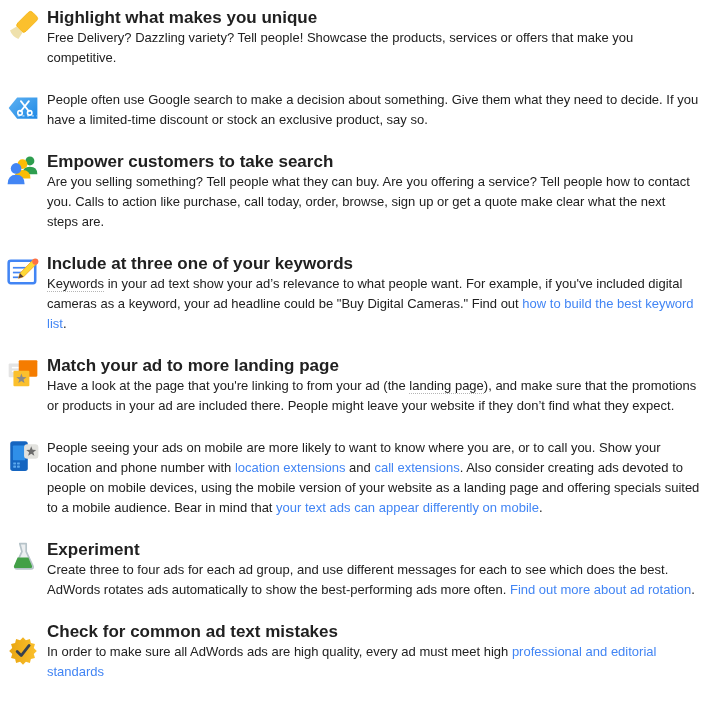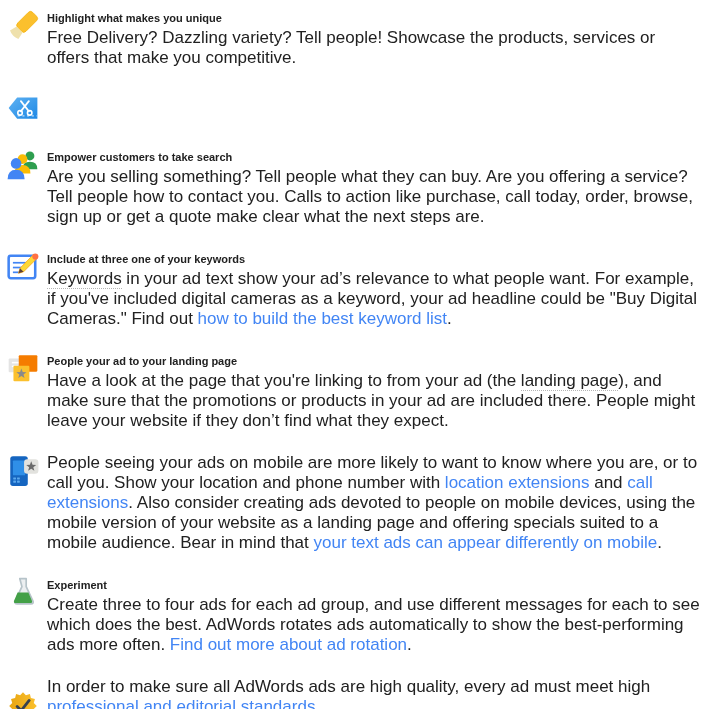--- a/index.html
+++ b/index.html
@@ -8,22 +8,22 @@
     font-family: "Liberation Sans", sans-serif;
     color: #212121;
   }
   .page { padding: 8px 4px 0 6px; box-sizing: border-box; }
   .tip { display: flex; margin-bottom: 22px; }
   .tip:last-child { margin-bottom: 0; }
   .icon-col { flex: 0 0 41px; padding-top: 1px; }
   .tip:last-child .icon-col { padding-top: 12px; }
   .icon { display: block; width: 34px; height: 34px; }
   .content { flex: 1; min-width: 0; padding-right: 2px; }
-  .heading { font-size: 11px; font-weight: bold; line-height: 20px; margin: 0; color: #212121; }
-  .body { font-size: 17px; line-height: 20px; margin: 0; white-space: pre-wrap; }
+  .heading { font-size: 17px; font-weight: bold; line-height: 20px; margin: 0; color: #212121; }
+  .body { font-size: 13px; line-height: 20px; margin: 0; white-space: pre-wrap; }
   .run-p { }
   .run-i { }
   .run-bd { font-weight: normal; border-bottom: 1px dotted #b5b5b5; }
   .run-l { color: #4285f4; text-decoration: none; cursor: pointer; }
 </style>
 </head>
 <body>
 
 <div class="page">
   <div id="tips-list">
@@ -53,20 +53,21 @@
               </defs>
               <path d="M2.5 16 L10.5 6 H29.5 V26 H10.5 Z" fill="url(#tagg)"></path>
               <line x1="11" y1="23.5" x2="29" y2="23.5" stroke="#BBDEFB" stroke-width="1.2" stroke-dasharray="2 2.4"></line>
               <line x1="14" y1="9.5" x2="21.5" y2="19" stroke="#ffffff" stroke-width="1.7" stroke-linecap="round"></line>
               <line x1="21.5" y1="9.5" x2="14" y2="19" stroke="#ffffff" stroke-width="1.7" stroke-linecap="round"></line>
               <circle cx="13.2" cy="20.6" r="2.1" fill="none" stroke="#ffffff" stroke-width="1.5"></circle>
               <circle cx="22.3" cy="20.6" r="2.1" fill="none" stroke="#ffffff" stroke-width="1.5"></circle>
             </svg></span>
     </div>
     <div class="content">
+      <p class="body"><span class="run run-p">People often use Google search to make a decision about something. Give them what they need to decide. If you have a limited-time discount or stock an exclusive product, say so.</span></p>
     </div>
   </div>
 
   <div class="tip">
     <div class="icon-col">
       <span class="icon"><svg viewBox="0 0 32 32" width="34" height="34">
               <circle cx="22.5" cy="7.5" r="4.2" fill="#2E9E4F"></circle>
               <path d="M15.5 20 q0 -7 7 -7 q7 0 7 7 z" fill="#2E9E4F"></path>
               <circle cx="15.5" cy="10.5" r="4.6" fill="#FBBC05"></circle>
               <path d="M8 24 q0 -8 7.5 -8 q7.5 0 7.5 8 z" fill="#FBBC05"></path>
@@ -103,21 +104,21 @@
       <span class="icon"><svg viewBox="0 0 32 32" width="34" height="34">
               <rect x="2.5" y="6" width="16" height="13" rx="1" fill="#E4E4E4"></rect>
               <line x1="5.5" y1="10" x2="13.5" y2="10" stroke="#ffffff" stroke-width="1.5"></line>
               <line x1="5.5" y1="13.5" x2="11.5" y2="13.5" stroke="#ffffff" stroke-width="1.5"></line>
               <rect x="12" y="3" width="17.5" height="15.5" rx="1" fill="#F57C00"></rect>
               <rect x="7" y="13" width="15" height="14.5" rx="1" fill="#FBC02D"></rect>
               <polygon points="14.5,15.5 15.73,18.8 19.26,18.95 16.5,21.15 17.44,24.55 14.5,22.6 11.56,24.55 12.5,21.15 9.74,18.95 13.27,18.8" fill="#8a8a8a"></polygon>
             </svg></span>
     </div>
     <div class="content">
-      <h3 class="heading">People your ad to your landing page</h3>
+      <h3 class="heading">Match your ad to more landing page</h3>
       <p class="body"><span class="run run-p">Have a look at the page that you're linking to from your ad (the </span><span class="run run-bd">landing page</span><span class="run run-p">), and make sure that the promotions or products in your ad are included there. People might leave your website if they don’t find what they expect.</span></p>
     </div>
   </div>
 
   <div class="tip">
     <div class="icon-col">
       <span class="icon"><svg viewBox="0 0 32 32" width="34" height="34">
               <rect x="4" y="2" width="16.5" height="28" rx="2.5" fill="#1565C0"></rect>
               <rect x="6.5" y="6" width="11.5" height="14" rx="0.8" fill="#2F8FE8"></rect>
               <g fill="#5CA9EE">
@@ -155,17 +156,18 @@
                 <linearGradient id="badg" x1="0" y1="0" x2="1" y2="0">
                   <stop offset="0" stop-color="#E8A511"></stop>
                   <stop offset="1" stop-color="#FBC02D"></stop>
                 </linearGradient>
               </defs>
               <polygon fill="url(#badg)" points="29,16 26.14,18.72 27.26,22.5 23.42,23.42 22.5,27.26 18.72,26.14 16,29 13.28,26.14 9.5,27.26 8.58,23.42 4.74,22.5 5.86,18.72 3,16 5.86,13.28 4.74,9.5 8.58,8.58 9.5,4.74 13.28,5.86 16,3 18.72,5.86 22.5,4.74 23.42,8.58 27.26,9.5 26.14,13.28"></polygon>
               <path d="M10.5 16.5 L14.3 20.3 L21.8 10.8" fill="none" stroke="#37414F" stroke-width="2.6" stroke-linecap="round" stroke-linejoin="round"></path>
             </svg></span>
     </div>
     <div class="content">
+      <h3 class="heading">Check for common ad text mistakes</h3>
       <p class="body"><span class="run run-p">In order to make sure all AdWords ads are high quality, every ad must meet high </span><a class="run run-l">professional and editorial standards</a></p>
     </div>
   </div>
 </div>
 </div>
 
 </body></html>

